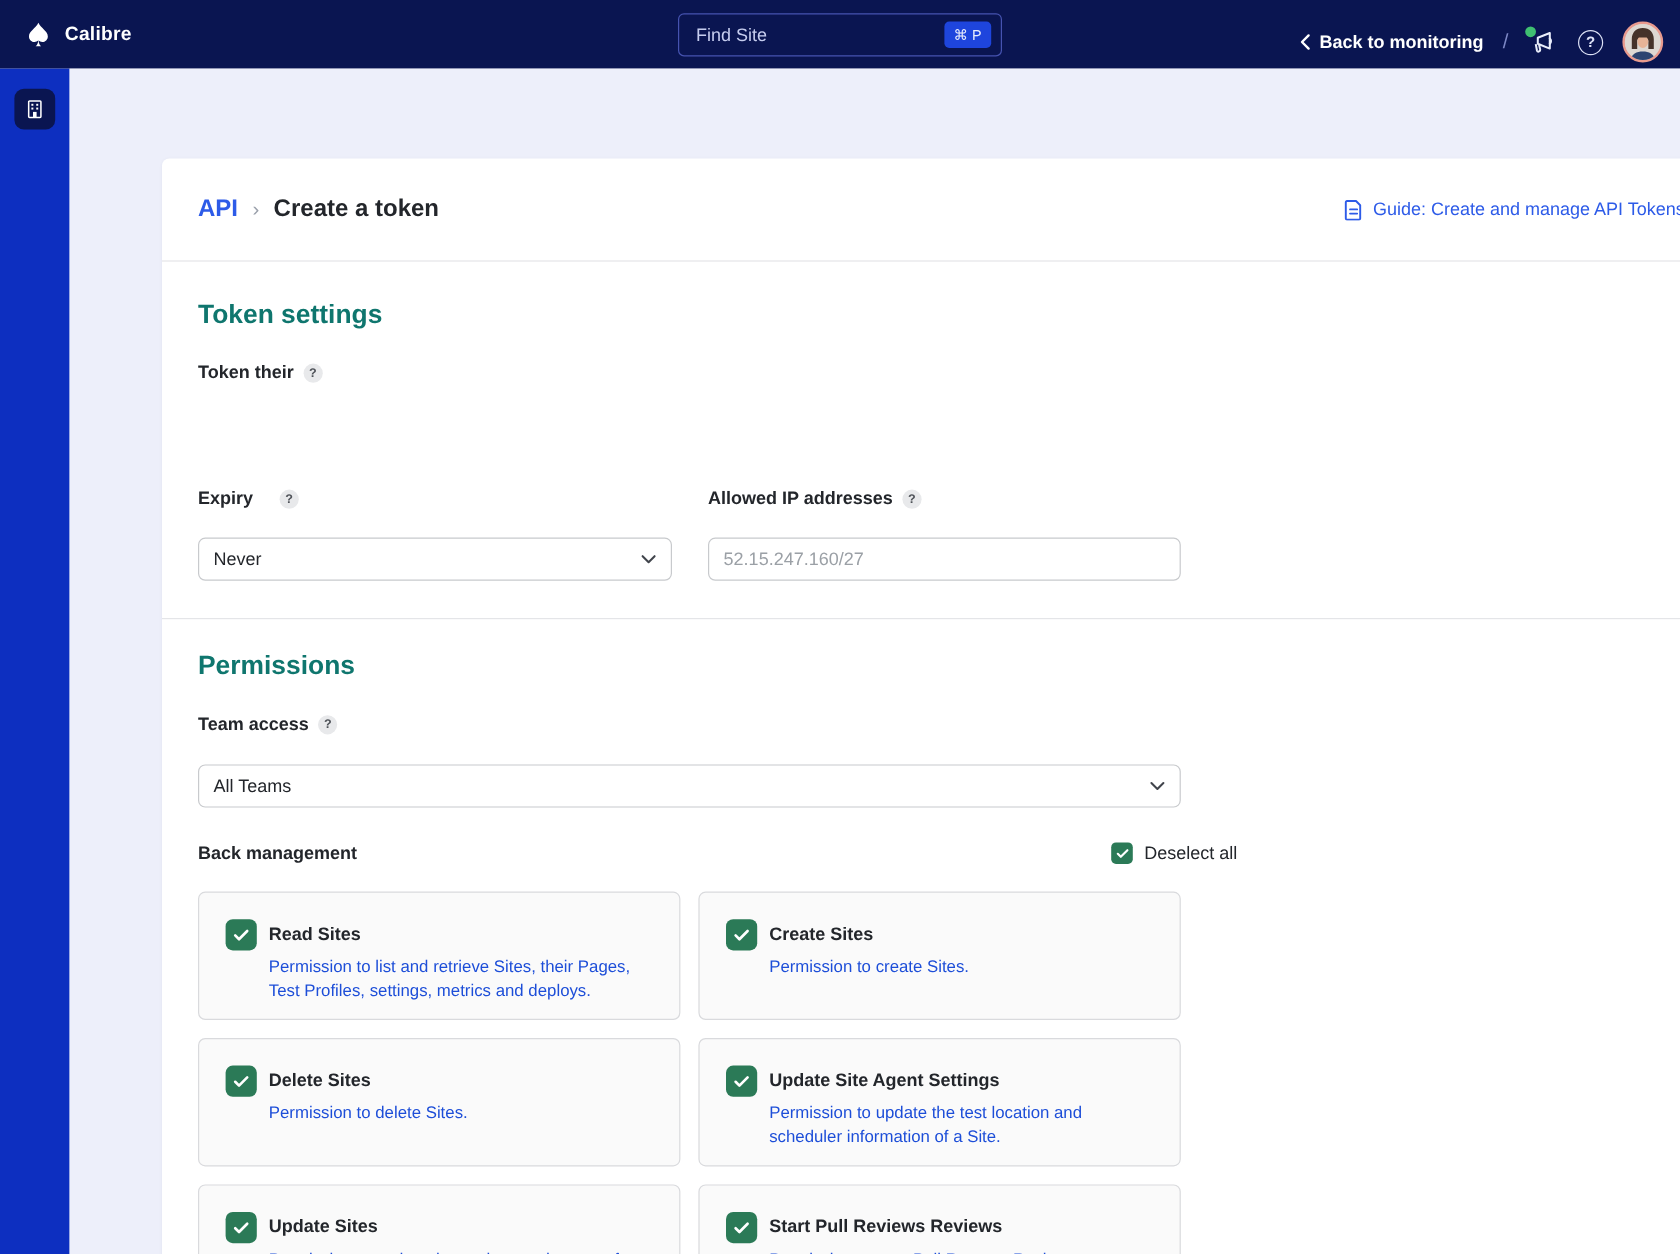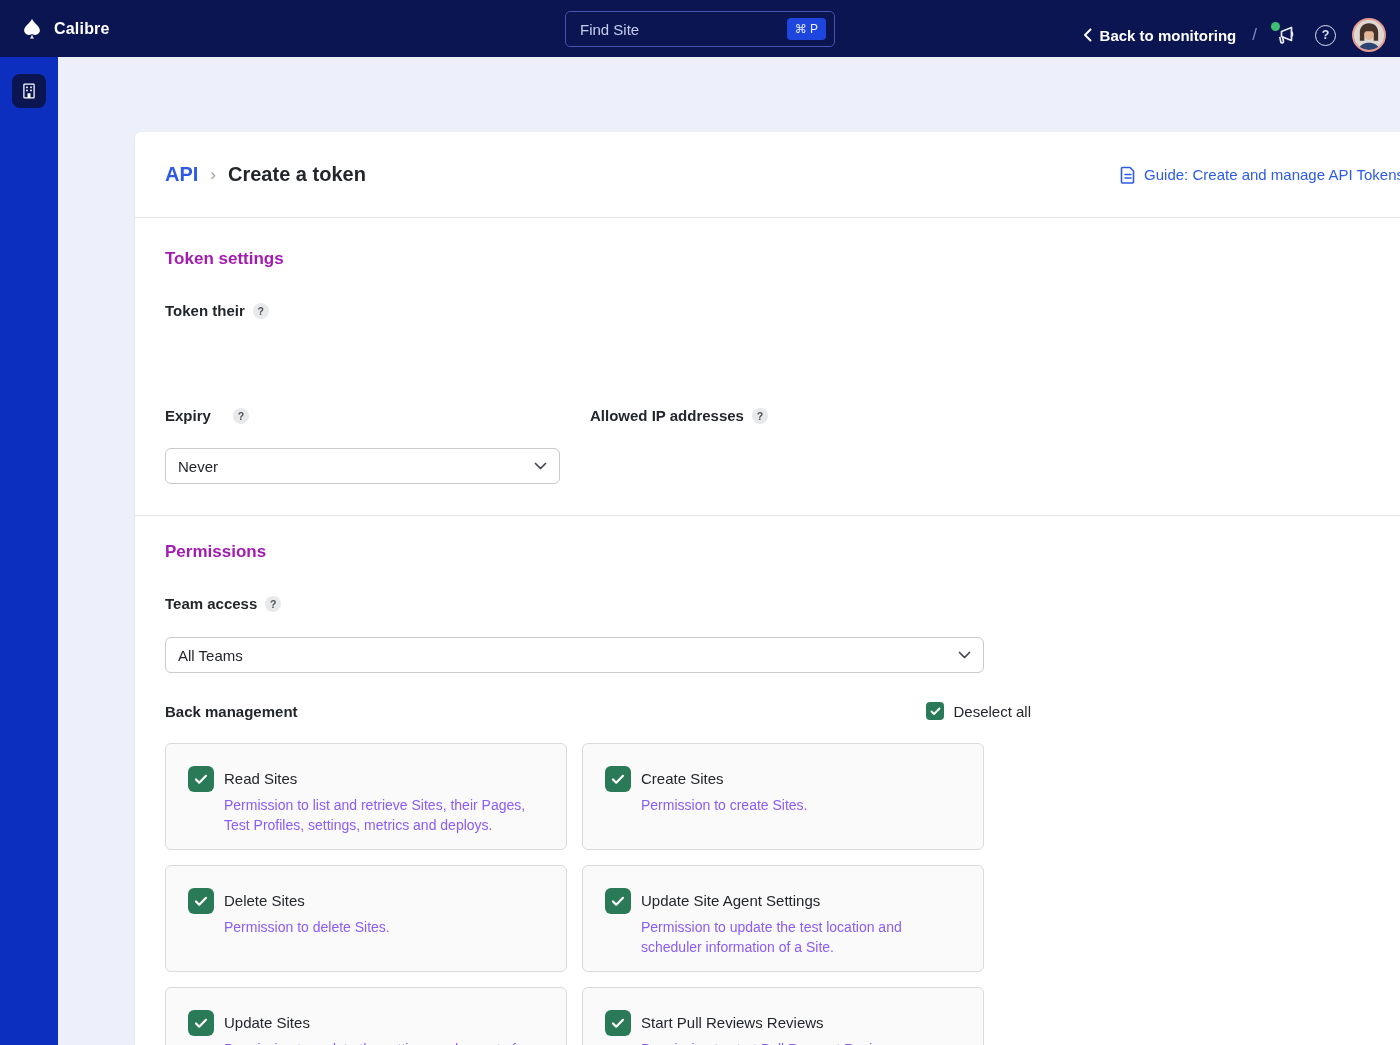--- a/index.html
+++ b/index.html
@@ -36,43 +36,43 @@
 
   .crumb-row { position:absolute; left:30px; right:34px; top:0; height:85px; display:flex; align-items:center; }
   .crumb-section { color:#2d5be8; font-size:20px; font-weight:700; cursor:pointer; }
   .crumb-sep { color:#9aa0ab; font-size:17px; margin:0 12px; }
   .crumb-page { color:#23262b; font-size:20px; font-weight:700; }
   .guide-link { margin-left:auto; display:flex; align-items:center; gap:8px; color:#2d5be8; font-size:15px; cursor:pointer; }
 
   .divider { position:absolute; left:0; width:100%; height:1px; background:#e4e5e8; }
   .div-1 { top:85px; } .div-2 { top:383px; }
 
-  .section-heading { position:absolute; left:30px; color:#a21caf; font-size:17px; font-weight:700; }
+  .section-heading { position:absolute; left:30px; color:#0f766e; font-size:22px; font-weight:700; }
   .field-label { position:absolute; display:flex; align-items:center; gap:8px; color:#23262b; font-size:15px; font-weight:700; }
   .help-badge { width:16px; height:16px; border-radius:50%; background:#e8e9eb; color:#4e5258; font-size:10.5px; font-weight:700; display:flex; align-items:center; justify-content:center; cursor:pointer; }
 
   .text-input { position:absolute; height:36px; border:1px solid #c8cacd; border-radius:6px; font-size:15px; font-family:inherit; color:#23262b; padding:0 12px; outline:none; background:#fff; }
   .text-input::placeholder { color:#9ba0a6; opacity:1; }
 
   .select-box { position:absolute; height:36px; border:1px solid #c8cacd; border-radius:6px; background:#fff; display:flex; align-items:center; padding:0 12px; font-size:15px; color:#23262b; cursor:pointer; }
   .select-box .chev { margin-left:auto; }
 
   .sitemgmt-row { position:absolute; left:30px; right:407px; top:570px; display:flex; align-items:center; }
   .sitemgmt-label { color:#23262b; font-size:15px; font-weight:700; }
   .deselect { margin-left:auto; display:flex; align-items:center; gap:9px; cursor:pointer; }
   .deselect-label { color:#23262b; font-size:15px; }
   .cb { background:#2b7a57; border-radius:4px; display:flex; align-items:center; justify-content:center; }
   .cb-small { width:18px; height:18px; }
   .cb-big { width:26px; height:26px; border-radius:6px; flex:0 0 auto; }
 
   .cards { position:absolute; left:30px; top:611px; width:849px; }
   .perm-card { position:absolute; width:402px; height:107px; background:#fafafa; border:1px solid #d9dadd; border-radius:6px; padding:22px 28px 0 22px; display:flex; gap:10px; }
   .perm-body { padding-top:2px; }
-  .perm-title { color:#23262b; font-size:15px; font-weight:400; line-height:22px; }
-  .perm-desc { margin-top:5px; color:#8b5cf6; font-size:14px; line-height:20px; max-width:308px; }
+  .perm-title { color:#23262b; font-size:15px; font-weight:700; line-height:22px; }
+  .perm-desc { margin-top:5px; color:#1d4ed8; font-size:14px; line-height:20px; max-width:308px; }
 </style>
 </head>
 <body>
 
 <div class="topbar">
   <div class="brand">
     <svg class="spade-icon" viewBox="0 0 32 32">
       <path fill="#ffffff" d="M16 2.5 C13.2 8.6 5.5 11.8 5.5 17.8 c0 3.4 2.8 6.2 6.2 6.2 1.6 0 3-.6 4.1-1.6 -.1 2.9-1 4.9-2.9 6.4 h6.2 c-1.9-1.5-2.8-3.5-2.9-6.4 1.1 1 2.5 1.6 4.1 1.6 3.4 0 6.2-2.8 6.2-6.2 0-6-7.7-9.2-10.5-15.3 z"></path>
     </svg>
     <span class="brand-name">Calibre</span>
@@ -160,20 +160,21 @@
       <span>Never</span>
       <svg class="chev" width="13" height="8" viewBox="0 0 13 8">
           <polyline points="1.5,1.5 6.5,6.5 11.5,1.5" fill="none" stroke="#41454c" stroke-width="1.7" stroke-linecap="round" stroke-linejoin="round"></polyline>
         </svg>
     </div>
 
     <div class="field-label" style="left:455px; top:275px;">
       <span>Allowed IP addresses</span>
       <span class="help-badge">?</span>
     </div>
+    <input class="text-input" style="left: 455px; top: 316px; width: 394px;" placeholder="52.15.247.160/27">
 
     <div class="divider div-2"></div>
 
     <div class="section-heading" style="top:410px;">Permissions</div>
 
     <div class="field-label" style="left:30px; top:463px;">
       <span>Team access</span>
       <span class="help-badge">?</span>
     </div>
     <div class="select-box" style="left:30px; top:505px; width:819px;">

